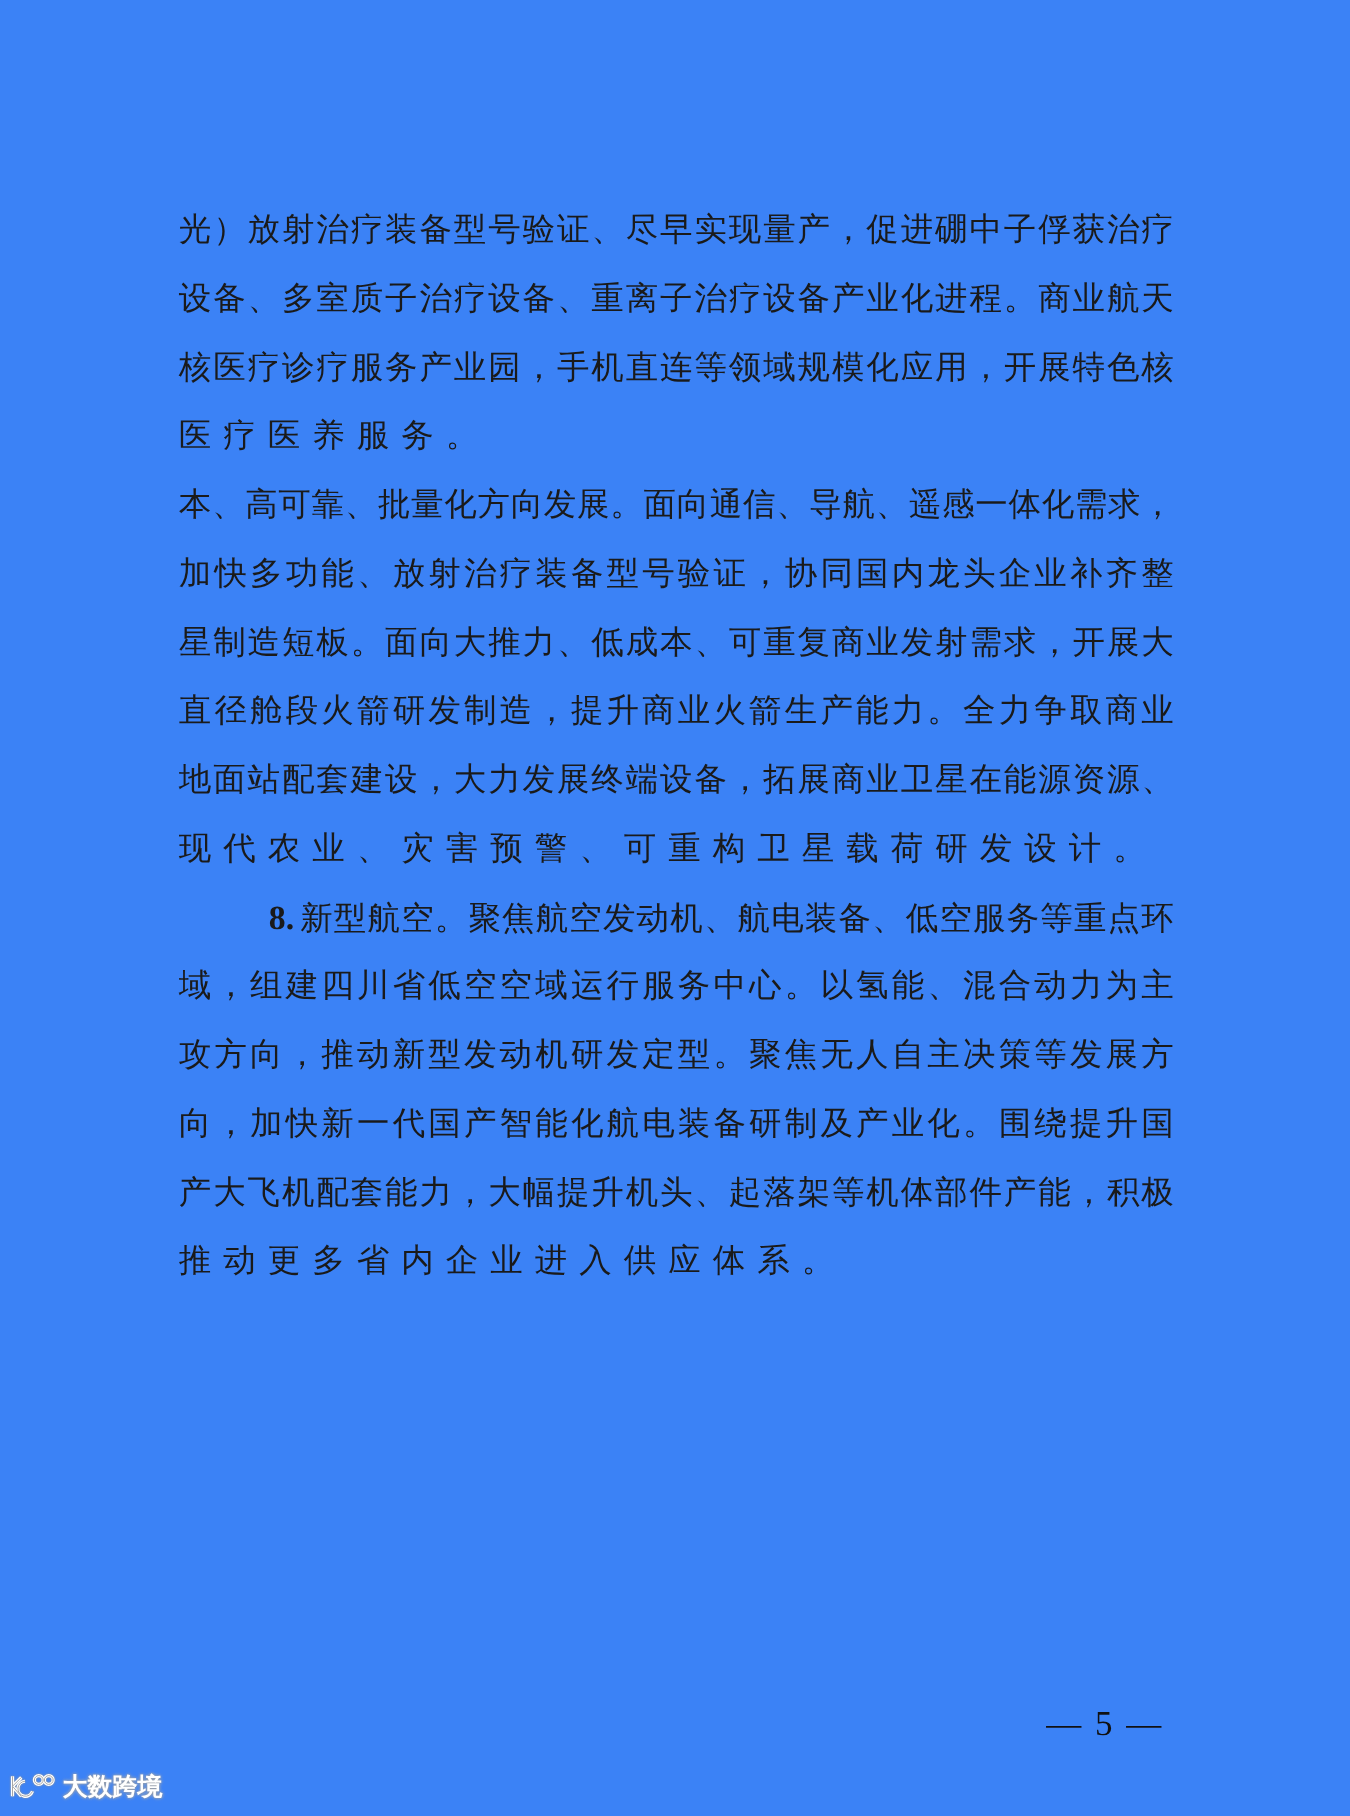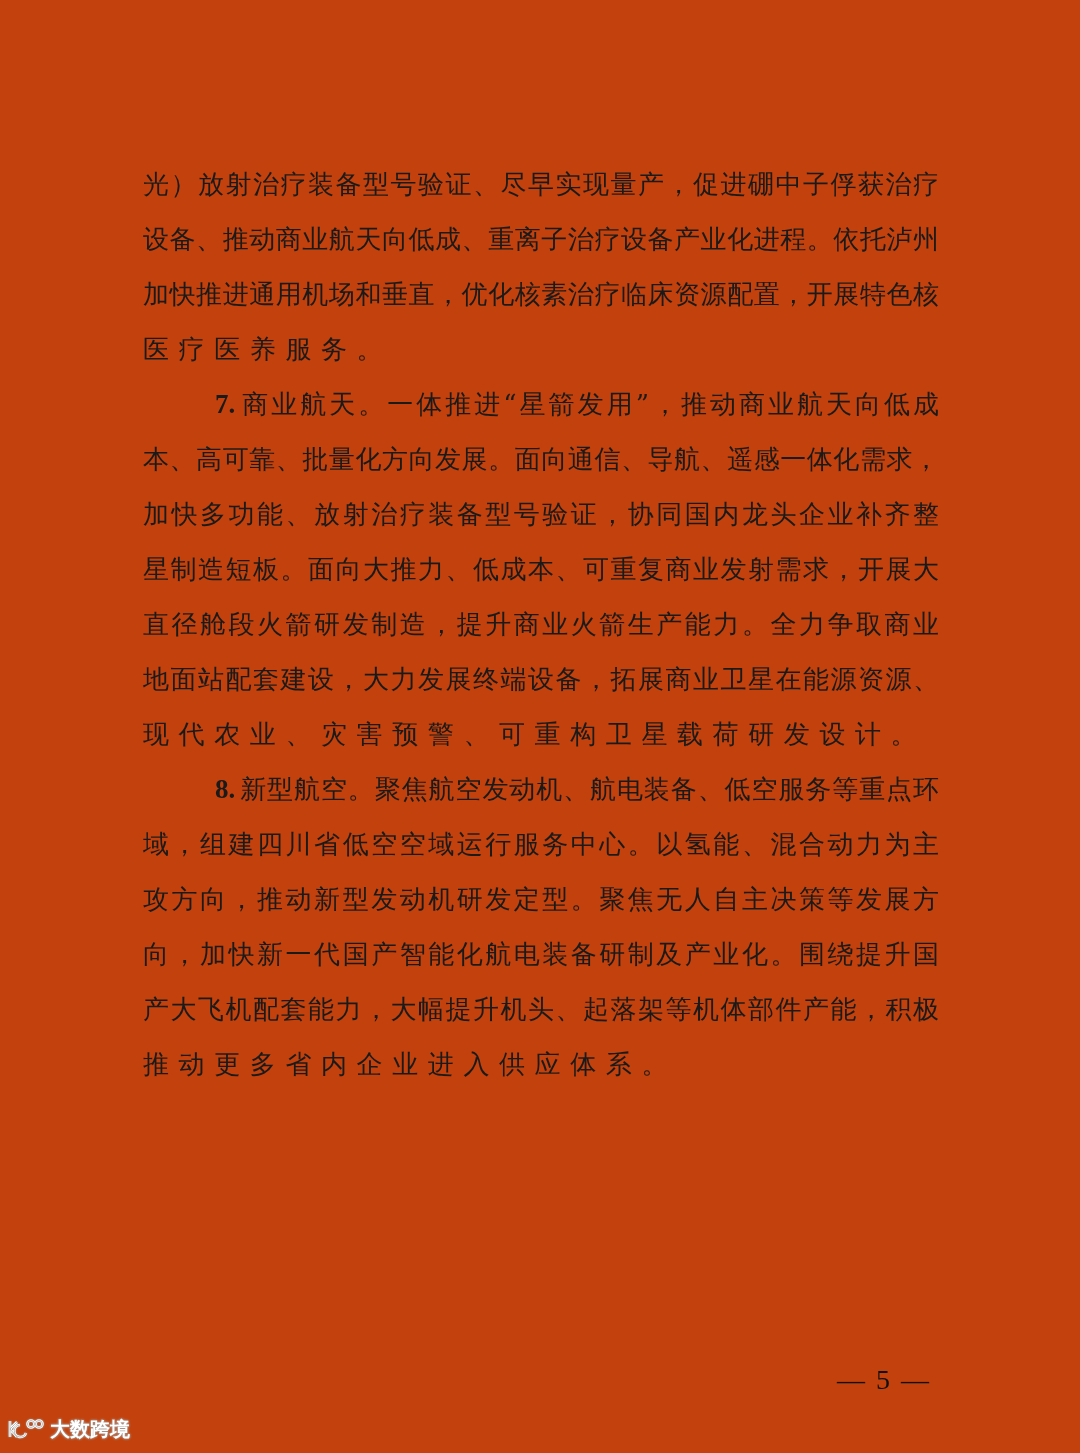--- a/index.html
+++ b/index.html
@@ -13,21 +13,21 @@
       position: relative;
       overflow: hidden;
       font-family: "DejaVu Serif", "Liberation Serif", serif;
       color: #1a1a1a;
     }
     .page {
       position: absolute;
       left: 0; top: 0;
       width: 1080px;
       height: 1453px;
-      background: #c2410c;
+      background: #3b82f6;
     }
     .body-text {
       position: absolute;
       left: 143px;
       top: 157px;
       width: 796px;
     }
     .line {
       height: 55px;
       line-height: 55px;
@@ -84,27 +84,26 @@
     }
   </style>
 </head>
 <body>
 
 <div class="page">
   <div class="body-text">
 
     <div class="paragraph">
       <span class="line" style="letter-spacing: 0px;">光）放射治疗装备型号验证、尽早实现量产，促进硼中子俘获治疗</span>
-      <span class="line" style="letter-spacing: 0px;">设备、推动商业航天向低成、重离子治疗设备产业化进程。依托泸州</span>
-      <span class="line" style="letter-spacing: 0px;">加快推进通用机场和垂直，优化核素治疗临床资源配置，开展特色核</span>
+      <span class="line" style="letter-spacing: 0px;">设备、多室质子治疗设备、重离子治疗设备产业化进程。商业航天</span>
+      <span class="line" style="letter-spacing: 0px;">核医疗诊疗服务产业园，手机直连等领域规模化应用，开展特色核</span>
       <span class="line last">医疗医养服务。</span>
     </div>
 
     <div class="paragraph">
-      <div class="line indent" style="letter-spacing: 0px;"><span class="num">7.</span><span>商业航天。一体推进“星箭发用”，推动商业航天向低成</span></div>
       <span class="line" style="letter-spacing: 0px;">本、高可靠、批量化方向发展。面向通信、导航、遥感一体化需求，</span>
       <span class="line" style="letter-spacing: 0px;">加快多功能、放射治疗装备型号验证，协同国内龙头企业补齐整</span>
       <span class="line" style="letter-spacing: 0px;">星制造短板。面向大推力、低成本、可重复商业发射需求，开展大</span>
       <span class="line" style="letter-spacing: 0px;">直径舱段火箭研发制造，提升商业火箭生产能力。全力争取商业</span>
       <span class="line" style="letter-spacing: 0px;">地面站配套建设，大力发展终端设备，拓展商业卫星在能源资源、</span>
       <span class="line last">现代农业、灾害预警、可重构卫星载荷研发设计。</span>
     </div>
 
     <div class="paragraph">
       <div class="line indent" style="letter-spacing: 0px;"><span class="num">8.</span><span>新型航空。聚焦航空发动机、航电装备、低空服务等重点环</span></div>

